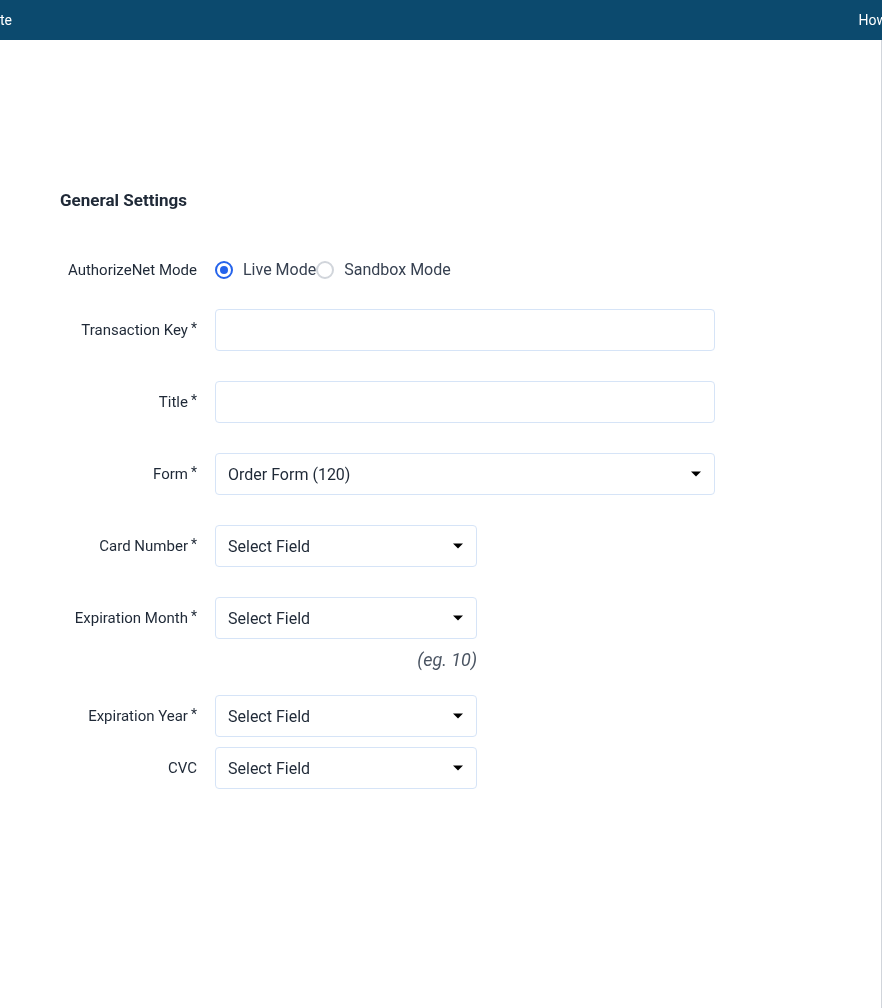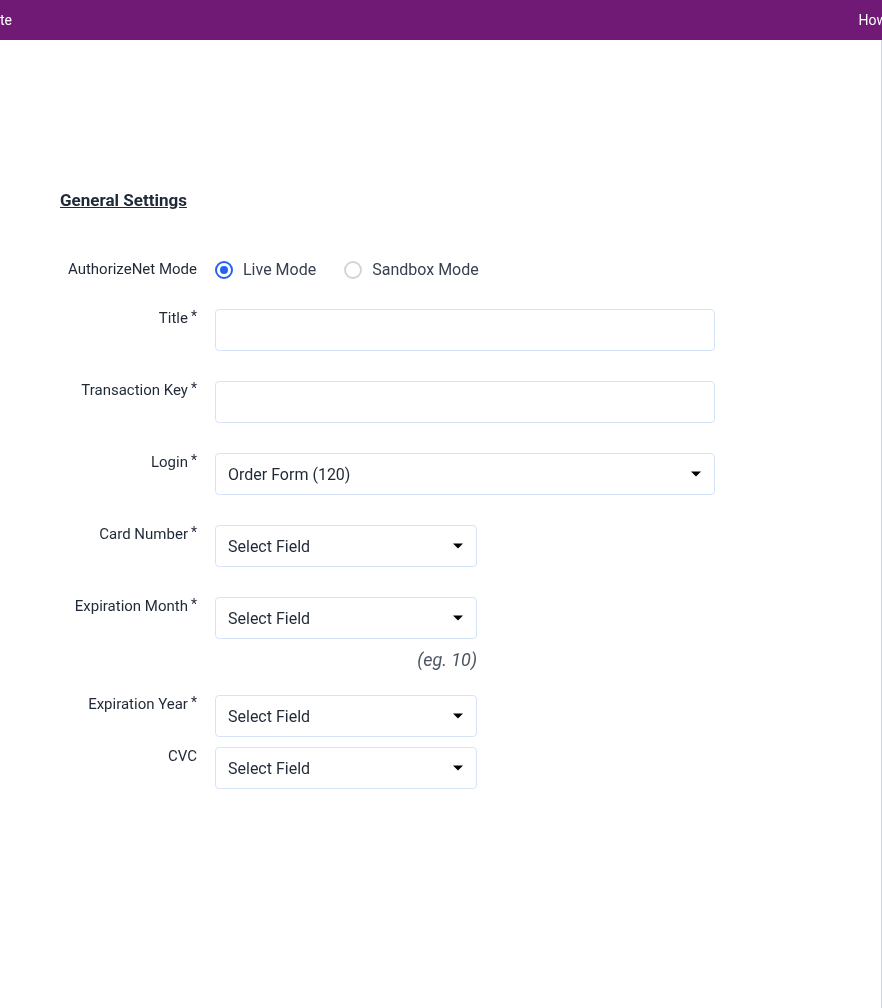--- a/index.html
+++ b/index.html
@@ -12,21 +12,21 @@
       font-family: -apple-system, BlinkMacSystemFont, "Segoe UI", Roboto, "Helvetica Neue", Arial, sans-serif;
       background: #ffffff;
       color: #333;
       width: 882px;
       height: 1008px;
       overflow: hidden;
       position: relative;
     }
     
     .top-bar {
-      background: #701a75;
+      background: #0c4a6e;
       color: #ffffff;
       height: 40px;
       display: flex;
       align-items: center;
       justify-content: space-between;
       padding: 0 10px;
       font-size: 14px;
       position: relative;
       overflow: hidden;
     }
@@ -50,26 +50,25 @@
     
     .main-content {
       padding: 0px 40px 40px 40px;
     }
     
     .section-title {
       font-size: 17px;
       font-weight: 700;
       color: #1f2937;
       margin: 150px 0 50px 20px;
-      text-decoration: underline;
     }
     
     .form-row {
       display: flex;
-      align-items: flex-start;
+      align-items: center;
       margin-bottom: 30px;
     }
     
     .form-row.with-hint {
       margin-bottom: 10px;
     }
     
     .form-label {
       width: 165px;
       text-align: right;
@@ -83,21 +82,20 @@
       font-size: 14px;
       color: #1f2937;
       margin-left: 3px;
       position: relative;
       top: -2px;
     }
     
     .radio-group {
       display: flex;
       align-items: center;
-      gap: 28px;
       margin-left: 10px;
     }
     
     .radio-option {
       display: flex;
       align-items: center;
       gap: 10px;
       cursor: pointer;
     }
     
@@ -226,35 +224,35 @@
       <div class="radio-option">
         <div class="radio-circle"></div>
         <span class="radio-label">Sandbox Mode</span>
       </div>
     </div>
   </div>
 
 
   <div class="form-row">
     <div class="form-label">
+      <span>Transaction Key</span><span class="required-star">*</span>
+    </div>
+    <input type="text" class="text-input" value="" style="">
+  </div>
+
+  <div class="form-row">
+    <div class="form-label">
       <span>Title</span><span class="required-star">*</span>
     </div>
     <input type="text" class="text-input" value="" style="">
   </div>
 
   <div class="form-row">
     <div class="form-label">
-      <span>Transaction Key</span><span class="required-star">*</span>
-    </div>
-    <input type="text" class="text-input" value="" style="">
-  </div>
-
-  <div class="form-row">
-    <div class="form-label">
-      <span>Login</span><span class="required-star">*</span>
+      <span>Form</span><span class="required-star">*</span>
     </div>
     <div class="select-wrapper full">
       <div class="select-input">Order Form (120)</div>
       <div class="select-caret"></div>
     </div>
   </div>
 
 
   <div class="form-row">
     <div class="form-label">

